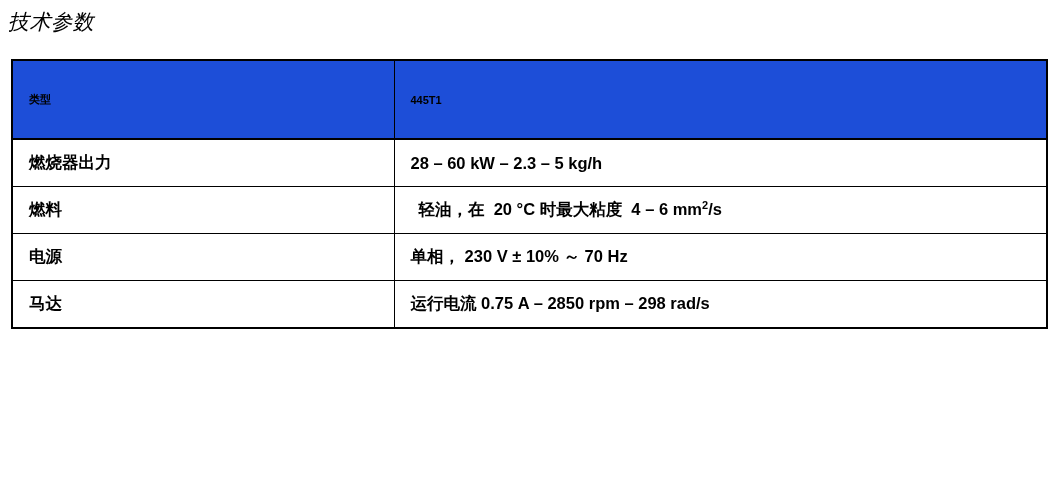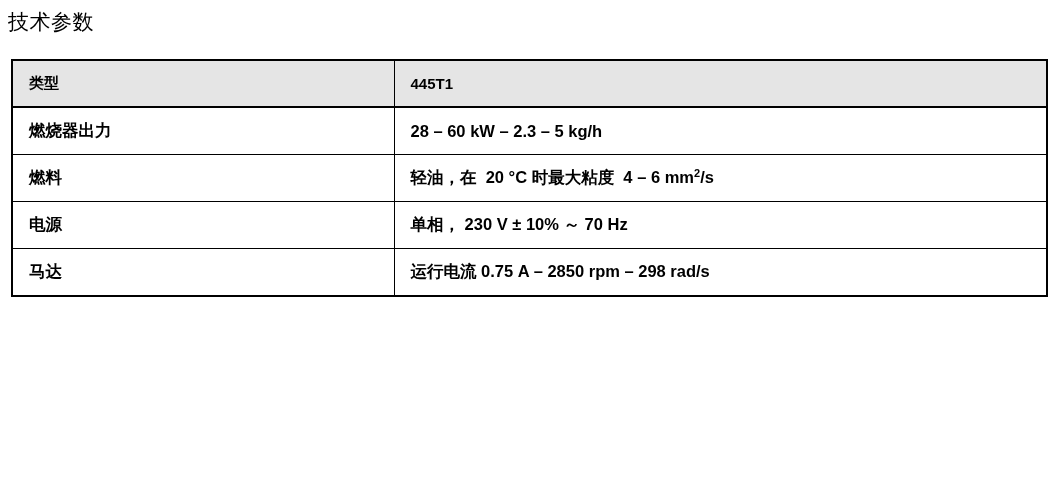--- a/index.html
+++ b/index.html
@@ -20,57 +20,59 @@
     height: 481px;
     box-sizing: border-box;
     padding: 0;
   }
   .page-title {
     font-size: 21px;
     font-weight: 400;
     line-height: 28px;
     margin: 8px 0 0 8px;
     letter-spacing: 0.5px;
+    font-style: italic;
   }
   .spec-table {
     position: absolute;
     left: 11px;
     top: 51px;
     width: 1035px;
     border-collapse: collapse;
     table-layout: fixed;
     border: 2px solid #000000;
   }
   .spec-table col.col-type { width: 382px; }
   .spec-table col.col-value { width: 653px; }
 
   .spec-table th, .spec-table td {
     border: 1px solid #000000;
     padding: 0;
     vertical-align: middle;
     text-align: left;
   }
   .spec-table thead th {
-    background: #e5e5e5;
-    font-size: 15px;
+    background: #1d4ed8;
+    font-size: 11px;
     font-weight: bold;
     height: 41px;
-    padding: 2px 16px;
+    padding: 18px 16px;
     border-bottom: 2px solid #000000;
   }
   .spec-table tbody td {
     height: 46px;
     font-size: 16.5px;
     font-weight: bold;
     padding: 0 16px;
     background: #ffffff;
   }
   .cell-inner {
     display: block;
     white-space: pre;
+    margin-left: 8px;
   }
   sup.sup {
     font-size: 11px;
     vertical-align: super;
     line-height: 0;
   }
 </style>
 </head>
 <body>
 

